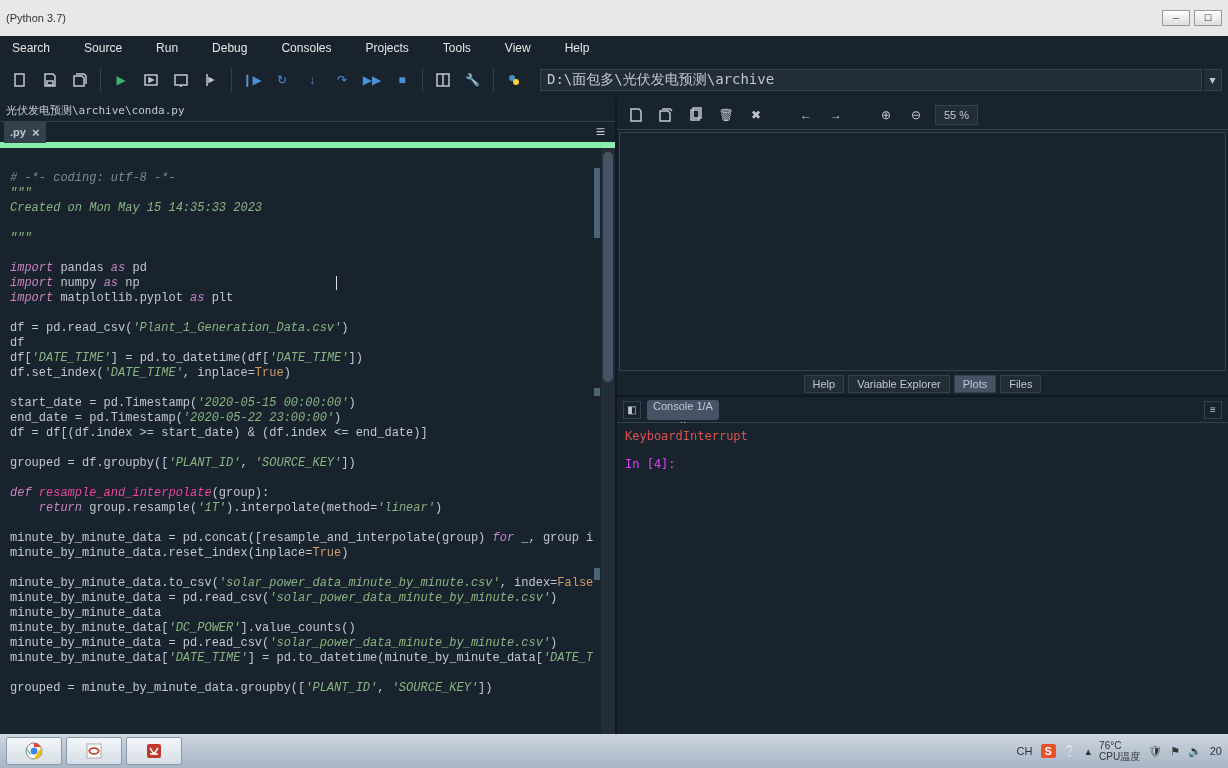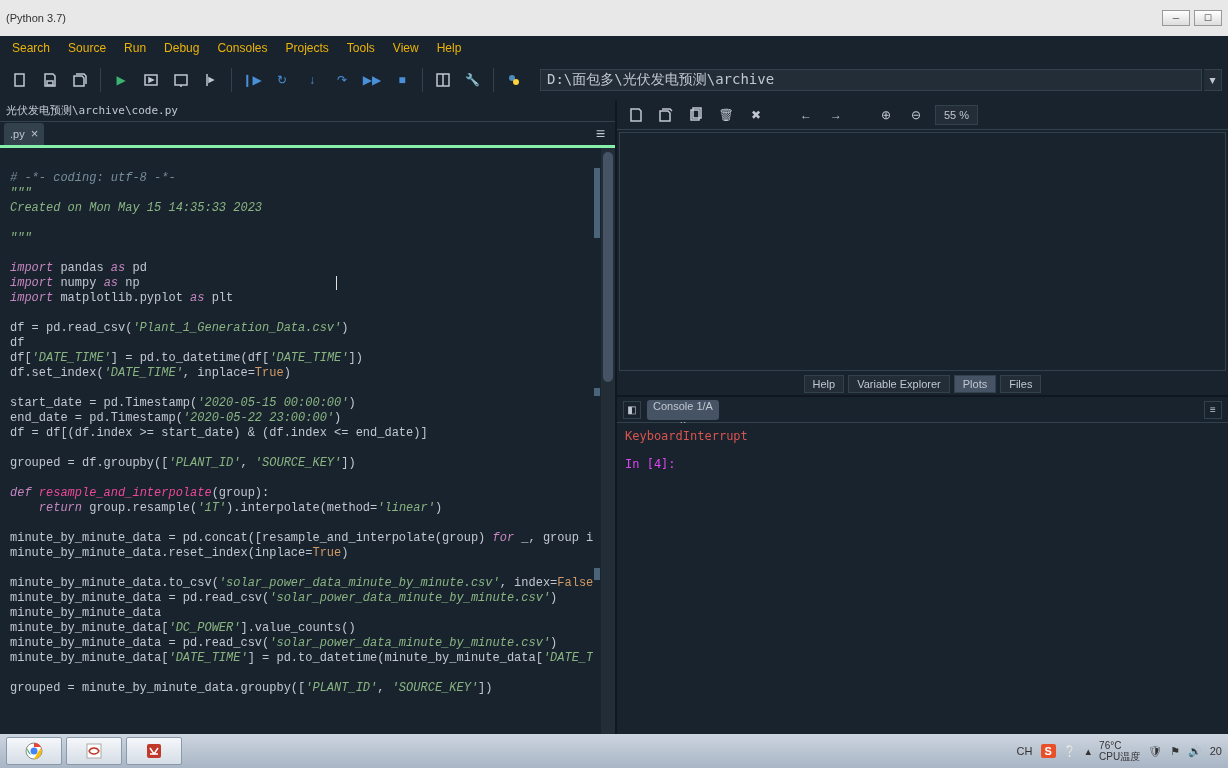--- a/index.html
+++ b/index.html
@@ -38,23 +38,23 @@
   justify-content: center;
   font-size: 9px;
   color: #333;
 }
 .menubar {
   height: 24px;
   background: #19232d;
   display: flex;
   align-items: center;
   padding: 4px 4px;
-  gap: 2px;
+  gap: 18px;
   font-size: 12px;
-  color: #eab308;
+  color: #e5e5e5;
 }
 .menu-item {
   padding: 2px 8px;
   cursor: pointer;
 }
 .toolbar {
   height: 40px;
   background: #19232d;
   display: flex;
   align-items: center;
@@ -117,21 +117,22 @@
   padding: 3px 6px;
   font-family: Consolas, monospace;
   border-bottom: 1px solid #32414b;
 }
 .tabs-row {
   height: 26px;
   background: #19232d;
   display: flex;
   align-items: center;
   padding: 0 4px;
-  border-bottom: 3px solid #86efac;
+  border-bottom: 6px solid #86efac;
+  font-weight: bold;
 }
 .tab {
   height: 22px;
   background: #32414b;
   display: flex;
   align-items: center;
   padding: 0 6px;
   gap: 6px;
   font-size: 11px;
   border-radius: 3px 3px 0 0;
@@ -439,21 +440,21 @@
         <circle cx="10" cy="10" r="3" fill="#ffd43b"></circle>
       </svg>
   </div>
   <input class="path-input" readonly="" value="D:\面包多\光伏发电预测\archive" style="">
   <div class="dropdown-btn">▾</div>
 </div>
 
 <div class="main-layout">
 
   <div class="left-panel">
-    <div class="breadcrumb">光伏发电预测\archive\code.py</div>
+    <div class="breadcrumb">光伏发电预测\archive\conda.py</div>
     <div class="tabs-row">
       <div class="tab">
         <span>.py</span>
         <span class="tab-close">×</span>
       </div>
       <div class="tabs-spacer"></div>
       <div class="hamburger-icon">≡</div>
     </div>
     <div class="editor-wrap">
       <div class="editor">

